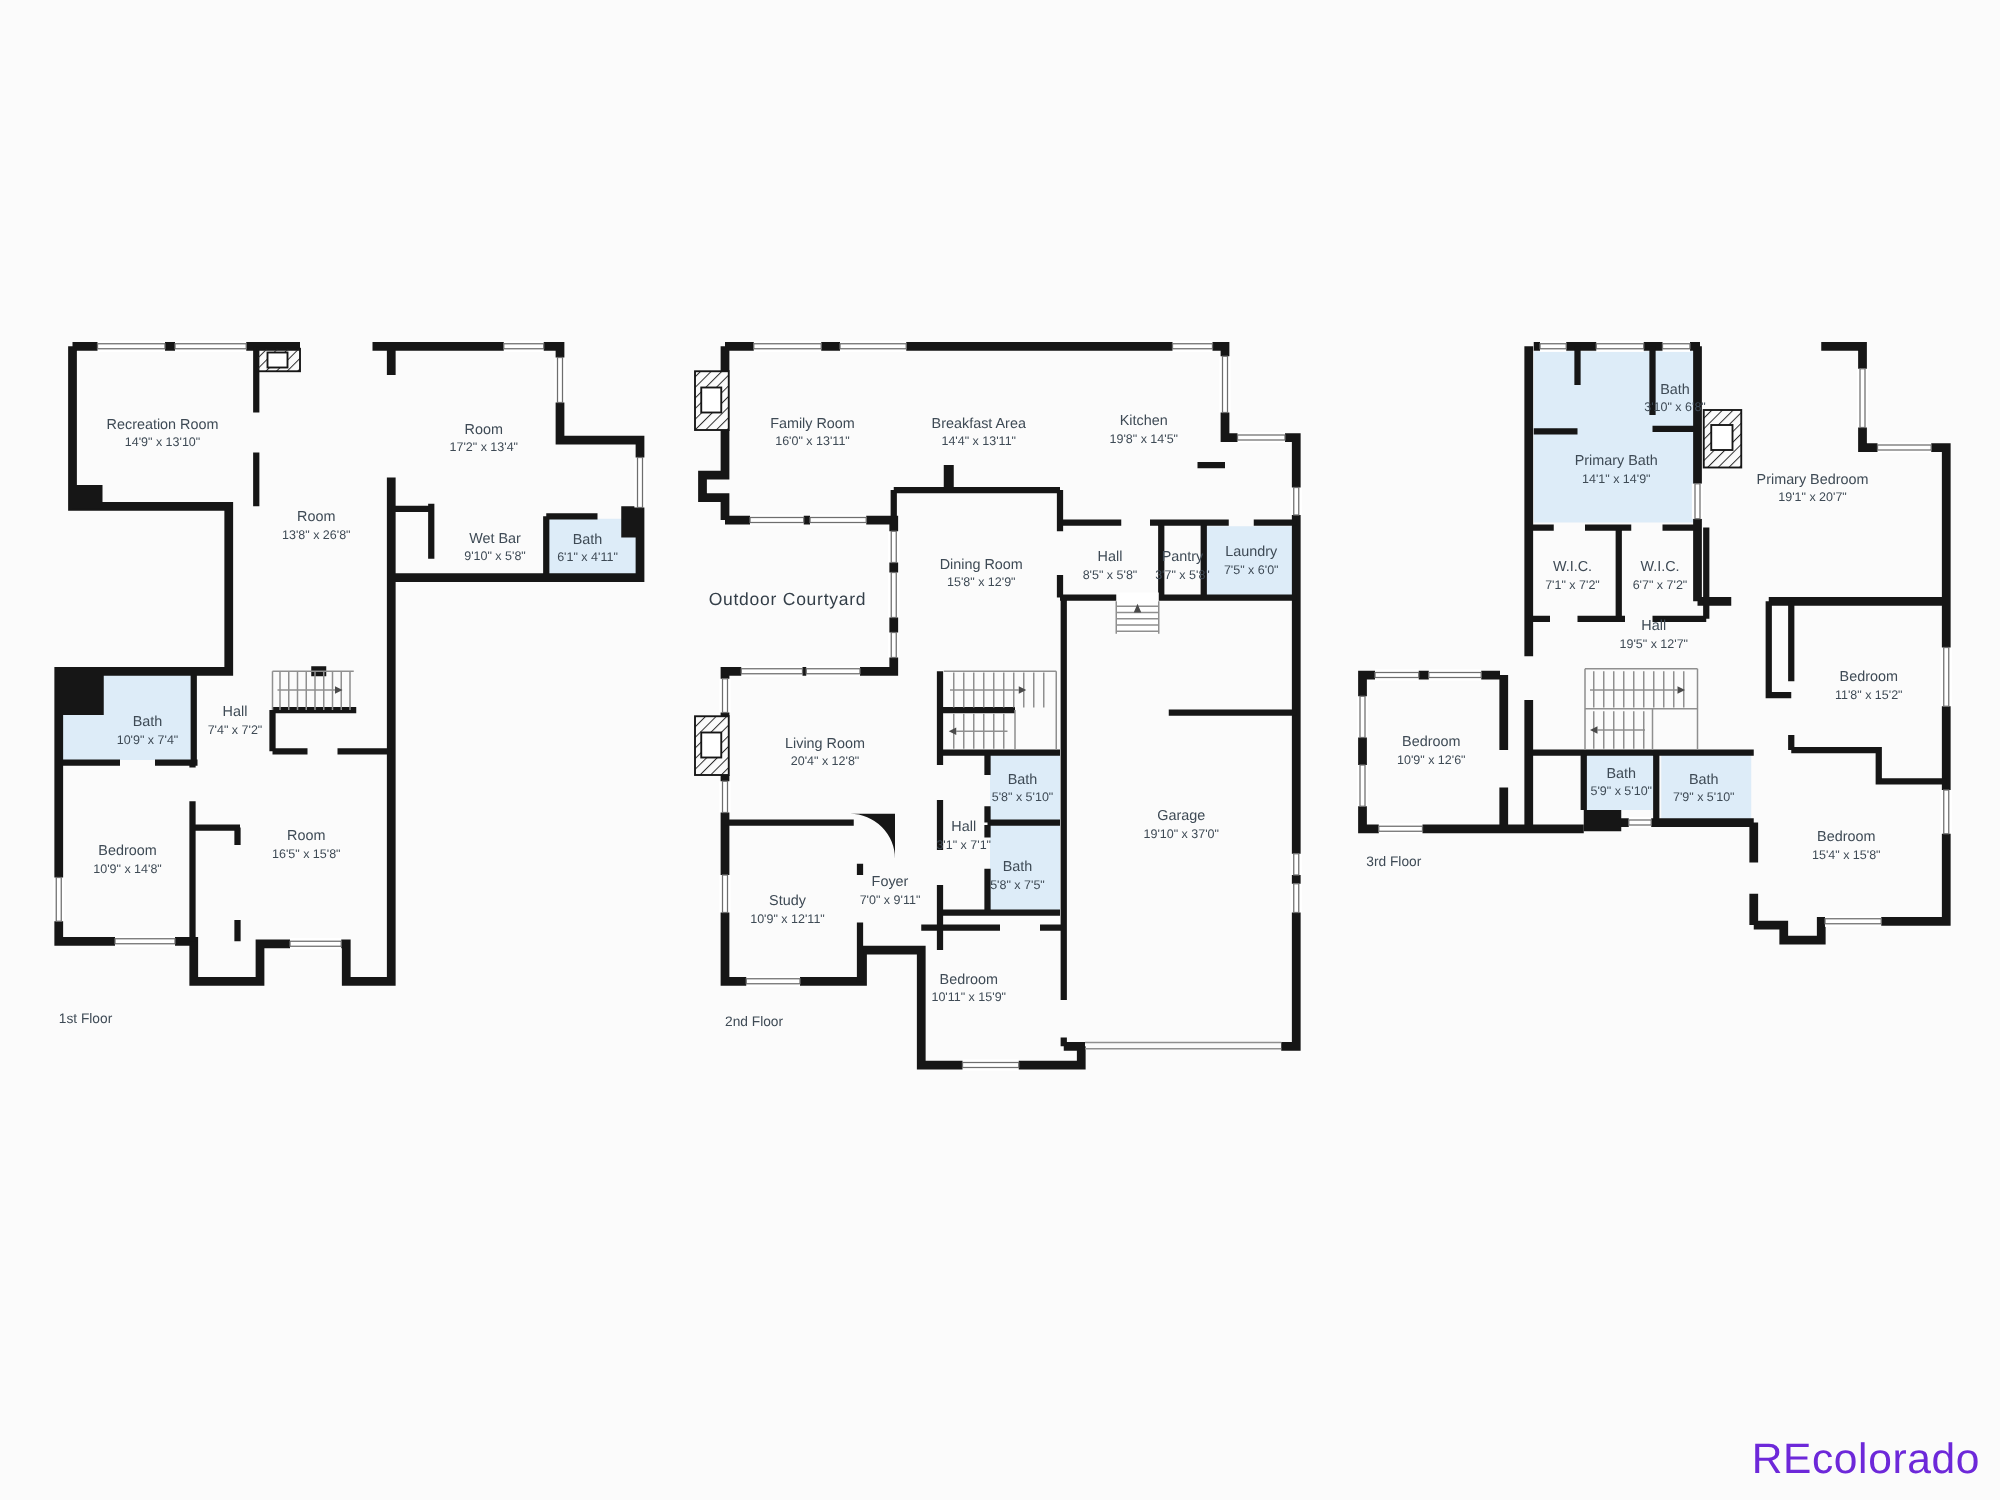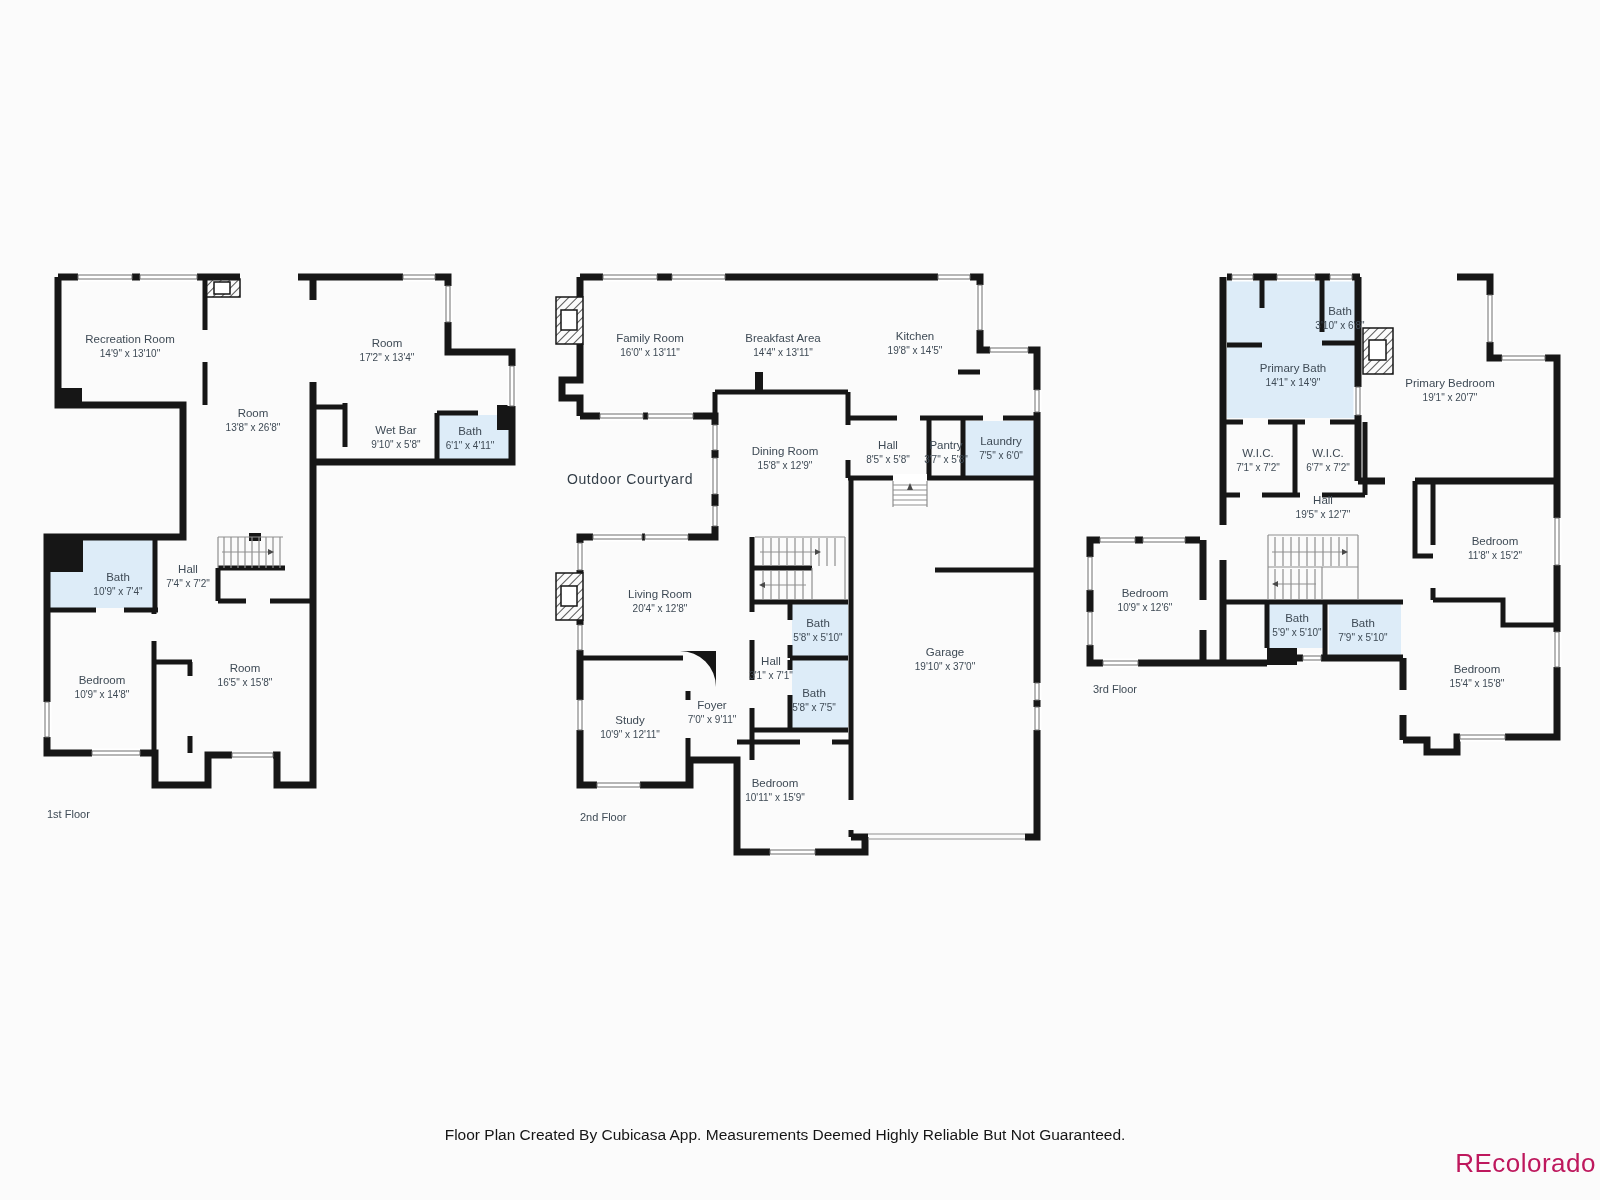--- a/index.html
+++ b/index.html
@@ -16,21 +16,21 @@
   .wi{fill:#ffffff;stroke:#6e6e6e;stroke-width:1;}
   .hat{fill:url(#hatchp);stroke:#161616;stroke-width:1.5;}
   .hin{fill:#ffffff;stroke:#161616;stroke-width:1.5;}
   .arw{fill:#4a4a4a;stroke:none;}
   .rn{font-size:11.5px;fill:#3e4a55;text-anchor:middle;}
   .rd{font-size:10px;fill:#3e4a55;text-anchor:middle;}
   .oc{font-size:14px;fill:#333e48;text-anchor:middle;letter-spacing:.6px;}
   .fl{font-size:11px;fill:#3e4a55;text-anchor:start;}
   .caption{position:absolute;left:0;top:1126px;width:1570px;text-align:center;
            font-size:15.5px;color:#151515;}
-  .watermark{position:absolute;right:4px;top:1148px;font-size:26px;color:#be185d;letter-spacing:.5px;}
+  .watermark{position:absolute;right:16px;top:1148px;font-size:34px;color:#6d28d9;letter-spacing:.5px;}
 </style>
 </head>
 <body>
 
 <div class="canvas">
 <svg width="1600" height="1200" viewBox="0 0 1600 1200">
   <defs>
     <pattern id="hatchp" patternUnits="userSpaceOnUse" width="6" height="6" patternTransform="rotate(45)">
       <line x1="0" y1="0" x2="0" y2="6" stroke="#2c2c2c" stroke-width="1.6"></line>
     </pattern>
@@ -281,15 +281,14 @@
       <text class="rd" x="1297" y="636">5'9" x 5'10"</text>
       <text class="rn" x="1363" y="627">Bath</text>
       <text class="rd" x="1363" y="641">7'9" x 5'10"</text>
       <text class="rn" x="1477" y="673">Bedroom</text>
       <text class="rd" x="1477" y="687">15'4" x 15'8"</text>
     </g>
     <text class="fl" x="1093" y="693">3rd Floor</text>
   </g>
 </svg>
 
-<div class="caption">Floor Plan Created By Cubicasa App. Measurements Deemed Highly Reliable But Not Guaranteed.</div>
 <div class="watermark">REcolorado</div>
 </div>
 
 </body></html>

